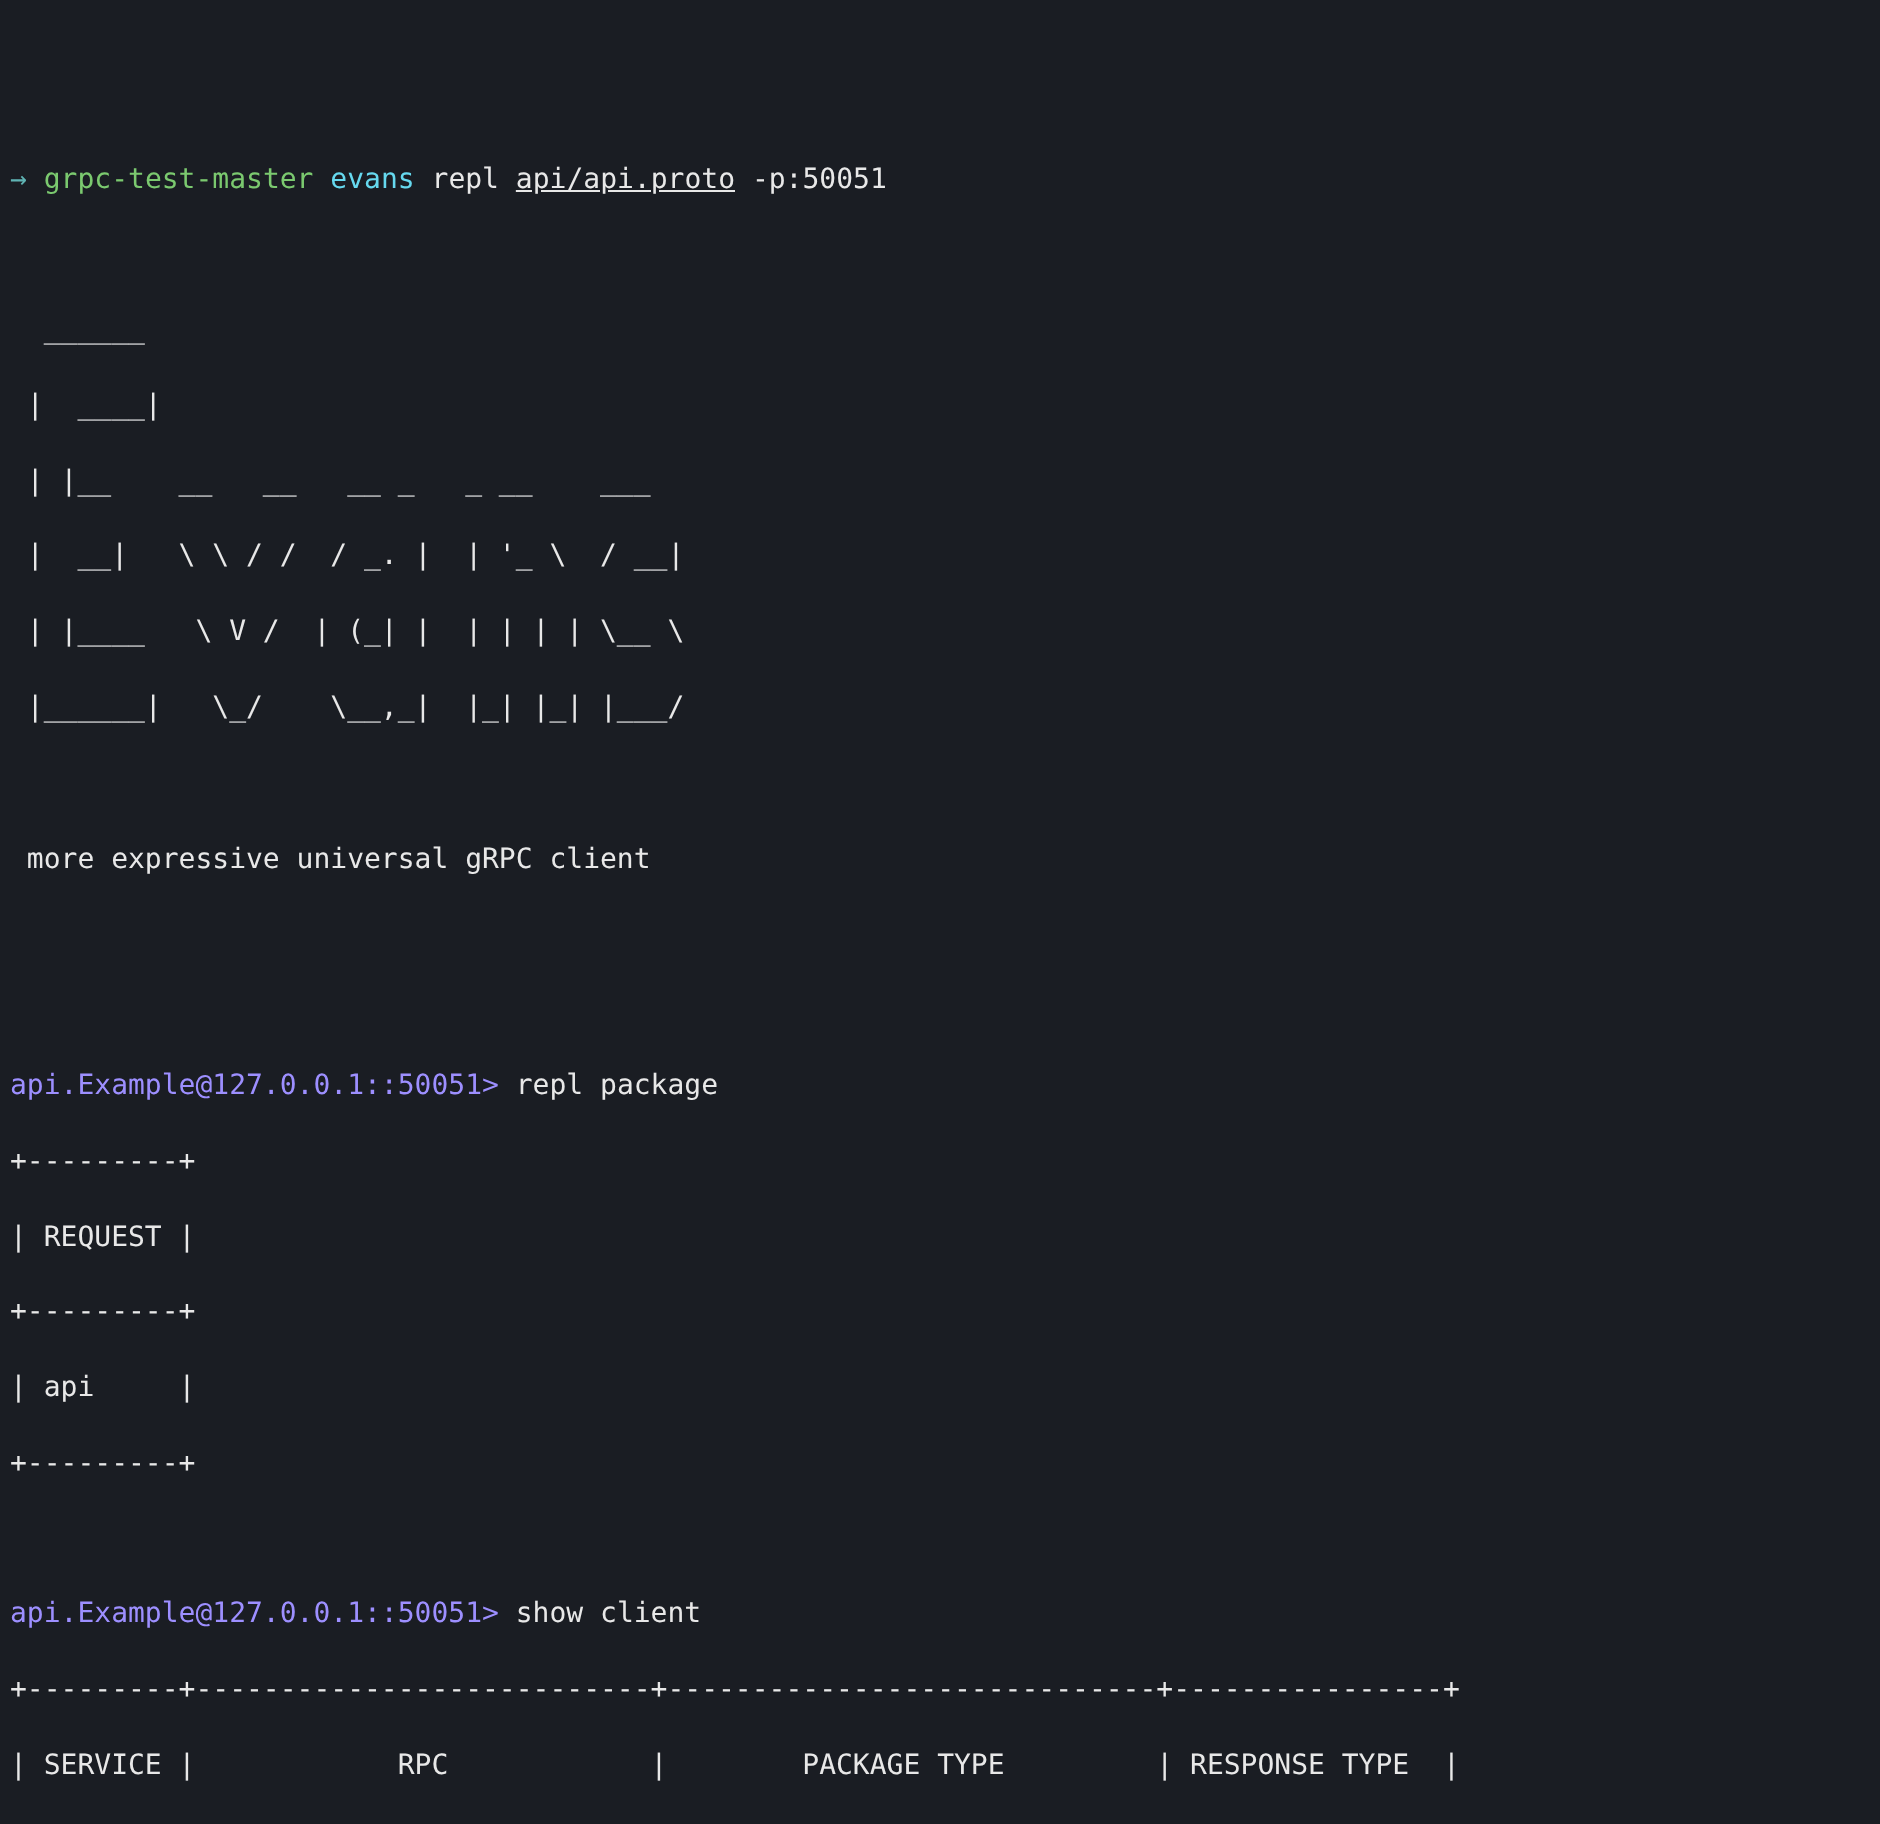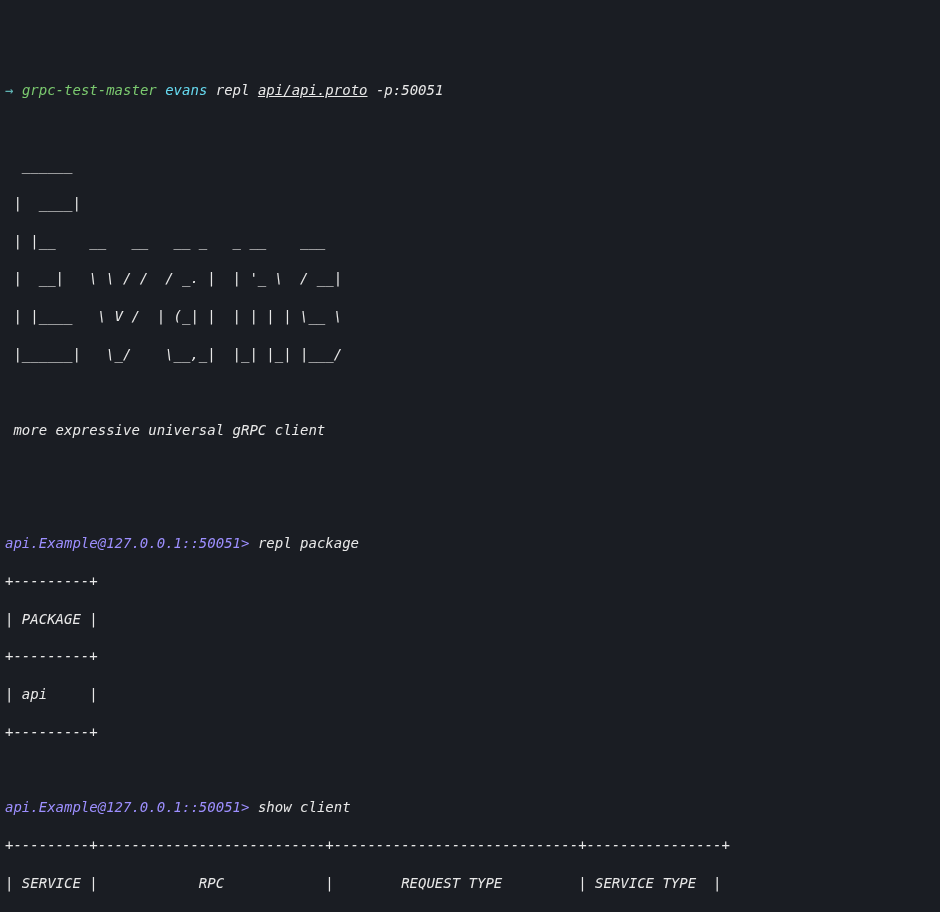--- a/index.html
+++ b/index.html
@@ -1,15 +1,15 @@
 <!DOCTYPE html>
 <html><head>
   <meta charset="utf-8">
   <style>
-    * { margin: 0; padding: 0; box-sizing: border-box; font-style: italic; }
+    * { margin: 0; padding: 0; box-sizing: border-box; }
     body {
       background: #1a1d23;
       color: #d8dee9;
       font-family: 'Menlo', 'Consolas', 'Monaco', monospace;
       font-size: 14px;
       line-height: 1.35;
       padding: 5px 5px 0 5px;
       white-space: pre;
       overflow: hidden;
     }
@@ -33,28 +33,28 @@
 <div class="row white"><span> | |__    __   __   __ _   _ __    ___</span></div>
 <div class="row white"><span> |  __|   \ \ / /  / _. |  | '_ \  / __|</span></div>
 <div class="row white"><span> | |____   \ V /  | (_| |  | | | | \__ \</span></div>
 <div class="row white"><span> |______|   \_/    \__,_|  |_| |_| |___/</span></div>
 <div class="row white"><span></span> </div>
 <div class="row white"><span> more expressive universal gRPC client</span></div>
 <div class="row"> </div>
 <div class="row"> </div>
 <div class="row"><span class="purple-prompt">api.Example@127.0.0.1::50051&gt;</span><span class="white"> </span><span class="white">repl package</span></div>
 <div class="row white">+---------+</div>
-<div class="row white">| PACKAGE |</div>
+<div class="row white">| REQUEST |</div>
 <div class="row white">+---------+</div>
 <div class="row white">| api     |</div>
 <div class="row white">+---------+</div>
 <div class="row"> </div>
 <div class="row"><span class="purple-prompt">api.Example@127.0.0.1::50051&gt;</span><span class="white"> </span><span class="white">show client</span></div>
 <div class="row white">+---------+---------------------------+-----------------------------+----------------+</div>
-<div class="row white">| SERVICE |            RPC            |        REQUEST TYPE         | SERVICE TYPE  |</div>
+<div class="row white">| SERVICE |            RPC            |        PACKAGE TYPE         | RESPONSE TYPE  |</div>
 <div class="row white">+---------+---------------------------+-----------------------------+----------------+</div>
 
 
 
 
 
 
 
 
 

